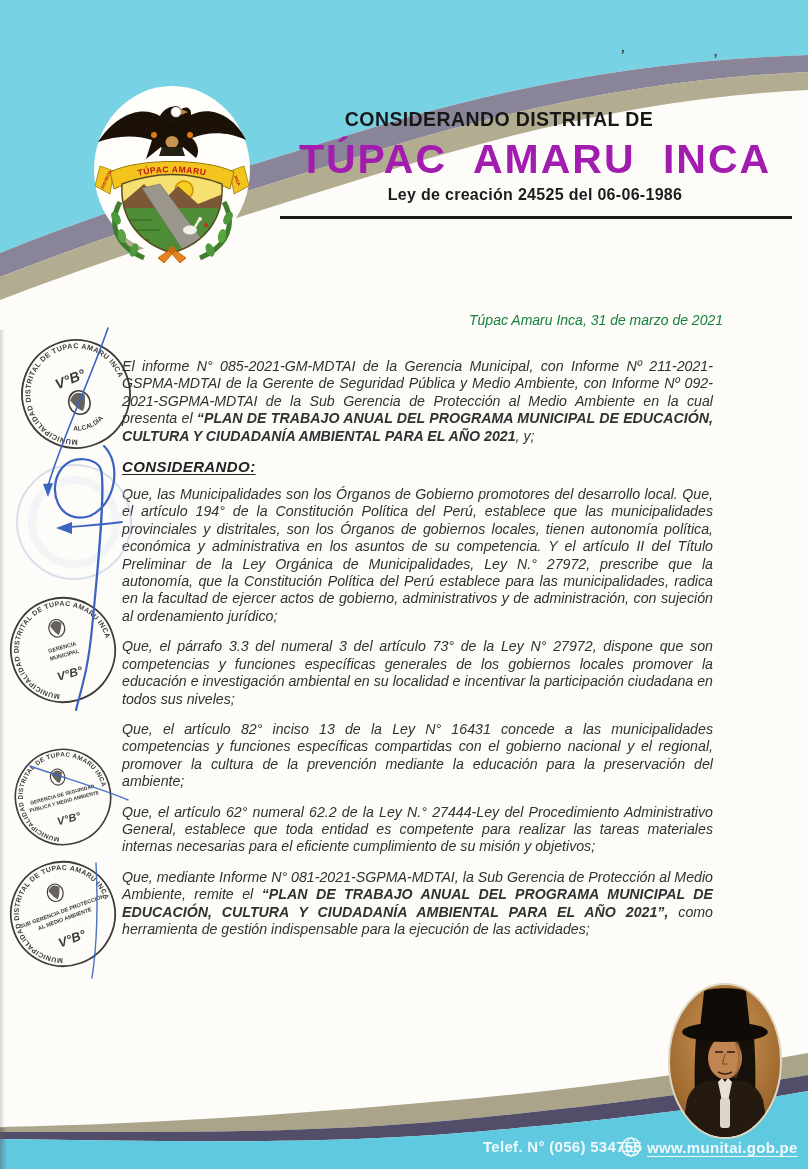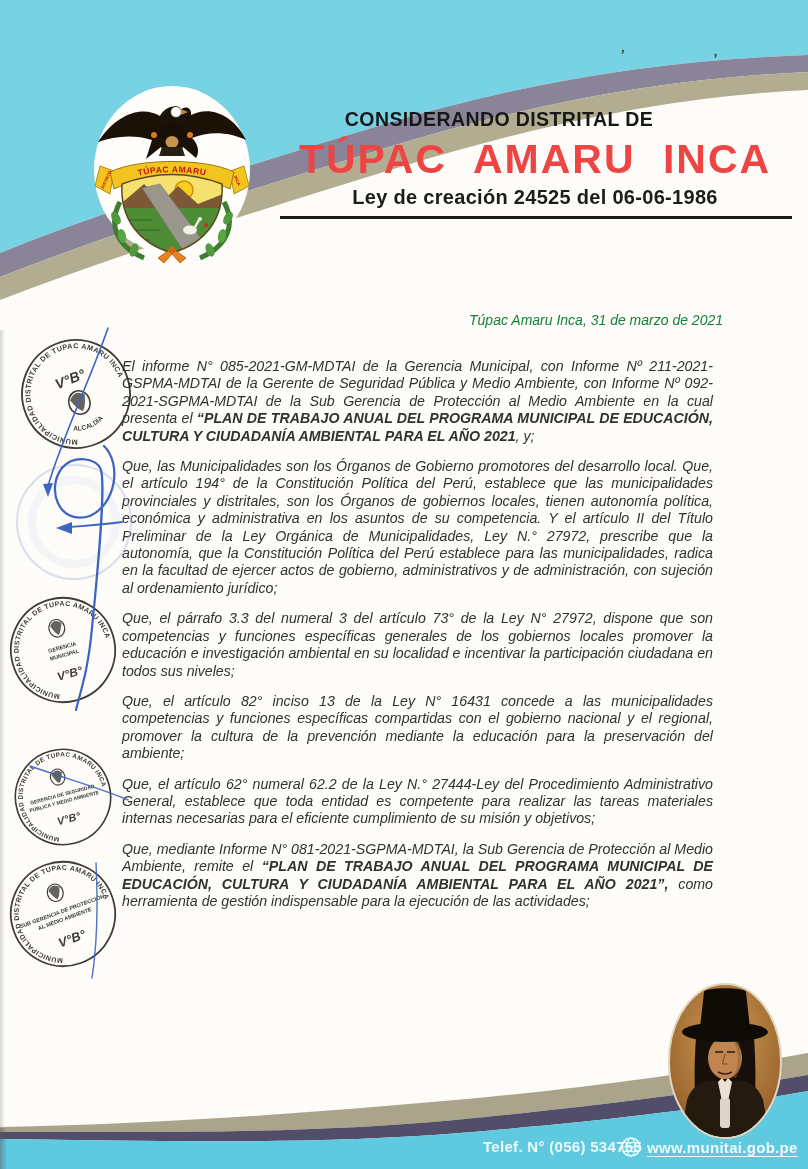--- a/index.html
+++ b/index.html
@@ -4,22 +4,22 @@
 <style>
   html,body{margin:0;padding:0;background:#e8e8e8;}
   .page{position:relative;width:808px;height:1169px;margin:0 auto;background:#fdfcf8;overflow:hidden;
         font-family:"Liberation Sans",sans-serif;color:#2b2b2b;}
   svg{display:block;}
   .abs{position:absolute;}
 
   
   .header-text{position:absolute;left:268px;top:108px;width:534px;text-align:center;z-index:3;}
   .org-label{font-weight:bold;font-size:19.5px;letter-spacing:.4px;color:#171717;padding-right:72px;}
-  .org-name{font-weight:bold;font-size:41px;letter-spacing:2px;word-spacing:14px;color:#ef4444;margin-top:5px;}
-  .creation-law{font-size:20px;font-weight:bold;color:#1c1c1c;margin-top:3px;letter-spacing:.3px;}
+  .org-name{font-weight:bold;font-size:41px;letter-spacing:2px;word-spacing:14px;color:#a21caf;margin-top:5px;}
+  .creation-law{font-size:16px;font-weight:bold;color:#1c1c1c;margin-top:3px;letter-spacing:.3px;}
   .header-rule{position:absolute;left:280px;top:216px;width:512px;height:3px;background:#1a1a1a;z-index:3;}
 
   
   .doc-title{position:absolute;left:122px;top:266px;width:591px;text-align:center;z-index:3;
              font-size:15.5px;font-weight:bold;font-style:italic;letter-spacing:.2px;color:#222;}
   .doc-title span{text-decoration:underline;text-underline-offset:3px;}
   .dateline{position:absolute;left:132px;top:312px;width:591px;text-align:right;z-index:3;
             font-style:italic;font-size:14px;color:#15803d;}
   .content{position:absolute;left:122px;top:358px;width:591px;z-index:3;}
   .section-heading{margin:0 0 11px 0;font-size:15px;font-weight:bold;font-style:italic;color:#222;letter-spacing:.4px;}
@@ -133,20 +133,21 @@
     <div class="org-name">TÚPAC AMARU INCA</div>
     <div class="creation-law">Ley de creación 24525 del 06-06-1986</div>
   </div>
   <div class="header-rule"></div>
 
   <div class="dateline">Túpac Amaru Inca, 31 de marzo de 2021</div>
 
   <div class="content">
     <p><span>El informe N° 085-2021-GM-MDTAI de la Gerencia Municipal, con Informe Nº 211-2021-GSPMA-MDTAI de la Gerente de Seguridad Pública y Medio Ambiente, con Informe Nº 092-2021-SGPMA-MDTAI de la Sub Gerencia de Protección al Medio Ambiente en la cual presenta el </span><span class="seg-bold">“PLAN DE TRABAJO ANUAL DEL PROGRAMA MUNICIPAL DE EDUCACIÓN, CULTURA Y CIUDADANÍA AMBIENTAL PARA EL AÑO 2021</span><span>, y;</span></p>
 
+    <h3 class="section-heading heading-gap"><span>CONSIDERANDO</span><span>:</span></h3>
     <p><span>Que, las Municipalidades son los Órganos de Gobierno promotores del desarrollo local. Que, el artículo 194° de la Constitución Política del Perú, establece que las municipalidades provinciales y distritales, son los Órganos de gobiernos locales, tienen autonomía política, económica y administrativa en los asuntos de su competencia. Y el artículo II del Título Preliminar de la Ley Orgánica de Municipalidades, Ley N.° 27972, prescribe que la autonomía, que la Constitución Política del Perú establece para las municipalidades, radica en la facultad de ejercer actos de gobierno, administrativos y de administración, con sujeción al ordenamiento jurídico;</span></p>
     <p><span>Que, el párrafo 3.3 del numeral 3 del artículo 73° de la Ley N° 27972, dispone que son competencias y funciones específicas generales de los gobiernos locales promover la educación e investigación ambiental en su localidad e incentivar la participación ciudadana en todos sus niveles;</span></p>
     <p><span>Que, el artículo 82° inciso 13 de la Ley N° 16431 concede a las municipalidades competencias y funciones específicas compartidas con el gobierno nacional y el regional, promover la cultura de la prevención mediante la educación para la preservación del ambiente;</span></p>
     <p><span>Que, el artículo 62° numeral 62.2 de la Ley N.° 27444-Ley del Procedimiento Administrativo General, establece que toda entidad es competente para realizar las tareas materiales internas necesarias para el eficiente cumplimiento de su misión y objetivos;</span></p>
     <p><span>Que, mediante Informe N° 081-2021-SGPMA-MDTAI, la Sub Gerencia de Protección al Medio Ambiente, remite el </span><span class="seg-bold">“PLAN DE TRABAJO ANUAL DEL PROGRAMA MUNICIPAL DE EDUCACIÓN, CULTURA Y CIUDADANÍA AMBIENTAL PARA EL AÑO 2021”,</span><span> como herramienta de gestión indispensable para la ejecución de las actividades;</span></p>
   </div>
 
   <svg class="stamp" style="left:16px;top:334px;transform:rotate(-22deg);" width="120" height="120" viewBox="0 0 118 118">
     <defs>
       <path id="ring1" d="M43.6,101.3 A45,45 0 1 1 74.4,101.3"></path>

